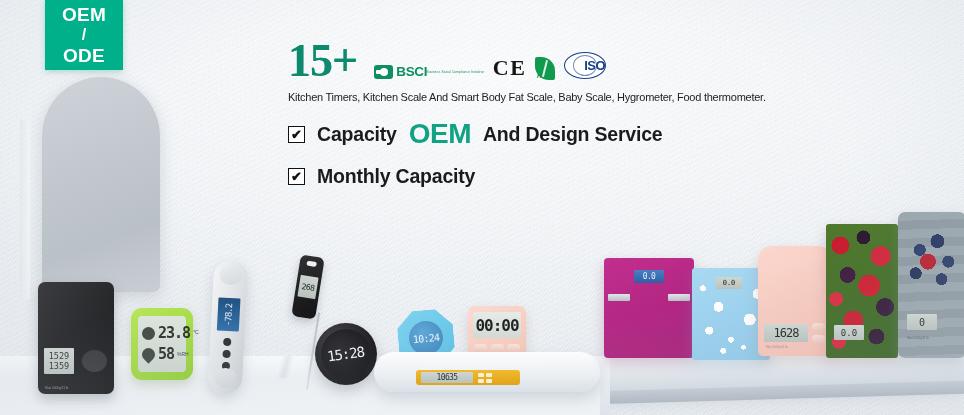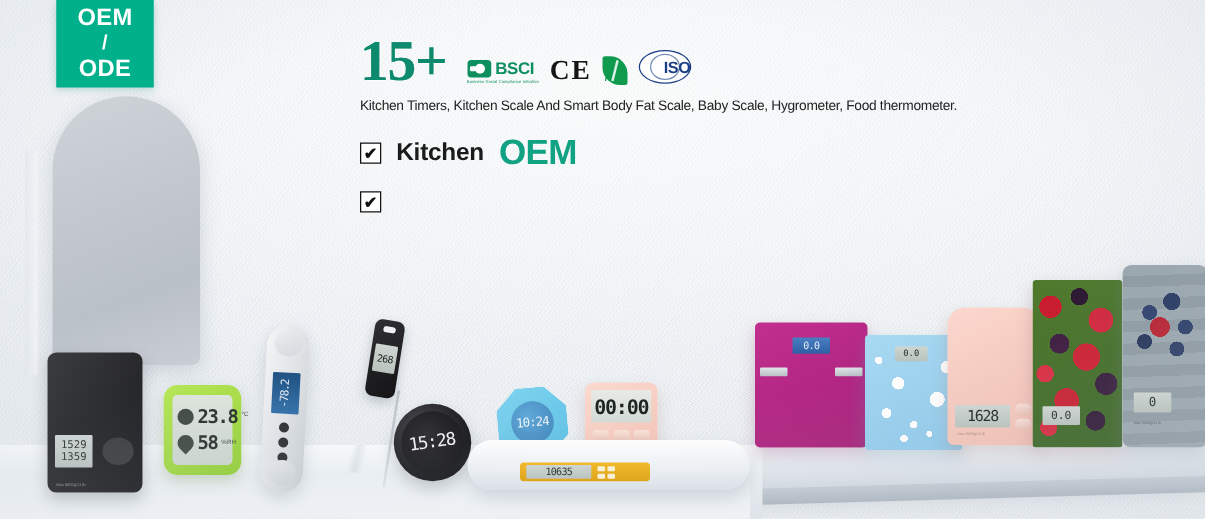--- a/index.html
+++ b/index.html
@@ -47,39 +47,39 @@
     position:absolute;left:45px;top:0;width:78px;height:70px;
     background:#00b08a;
     display:flex;flex-direction:column;align-items:center;justify-content:center;
     color:#fff;font-weight:bold;font-size:19px;line-height:1.12;
     letter-spacing:.3px;z-index:6;
     box-shadow:0 2px 6px rgba(0,130,100,.25);
   }
   .badge span{display:block;}
   .badge .slash{font-size:16px;margin:1px 0;}
   
-  .copy{position:absolute;left:288px;top:26px;width:676px;z-index:5;}
+  .copy{position:absolute;left:288px;top:38px;width:676px;z-index:5;}
   .headline{display:flex;align-items:flex-end;gap:10px;height:44px;}
   .num15{
     font-family:"Liberation Serif",serif;
     font-size:46px;font-weight:bold;line-height:.92;
     background:linear-gradient(180deg,#17a183 0%,#0c7e63 55%,#16998017 100%);
     -webkit-background-clip:text;background-clip:text;
     color:#0d8a6d;
     letter-spacing:-1px;
     text-shadow:0 1px 0 rgba(255,255,255,.55);
   }
   .years{
     font-size:20.5px;font-weight:bold;color:#1b1b1b;
     letter-spacing:-.2px;padding-bottom:4px;
   }
   
   .certs{display:flex;align-items:flex-end;gap:9px;padding-bottom:3px;margin-left:7px;}
   .cert{display:flex;align-items:flex-start;}
-  .bsci{display:flex;flex-direction:column;}
+  .bsci{display:flex;flex-direction:row;align-items:center;}
   .bsci-row{display:flex;align-items:center;gap:3px;}
   .bsci-mark{
     width:19px;height:14px;border-radius:3px;
     background:#0e8f5f;position:relative;
   }
   .bsci-mark::after{
     content:"";position:absolute;left:6px;top:3px;width:8px;height:8px;
     border-radius:50%;background:#fff;
   }
   .bsci-mark::before{
@@ -405,26 +405,28 @@
             <span class="iso-text">ISO</span>
           </span>
         </div>
       </div>
     </div>
 
     <div class="products">Kitchen Timers, Kitchen Scale And Smart Body Fat Scale, Baby Scale, Hygrometer, Food thermometer.</div>
 
     <div class="feature">
       <span class="check">✔</span>
-      <span class="f1-pre">Kitchen</span>
+      <span class="f1-pre">Capacity</span>
       <span class="f1-oem">OEM</span>
+      <span class="f1-post">And Design Service</span>
     </div>
 
     <div class="feature">
       <span class="check">✔</span>
+      <span class="f2-post">Monthly Capacity</span>
     </div>
   </div>
 
   <div class="counter-right"></div>
   <div class="counter-right-edge"></div>
   <div class="marble-left"></div>
   <div class="marble-mid"></div>
 
   <div class="p scale-black">
     <div class="lcd">

